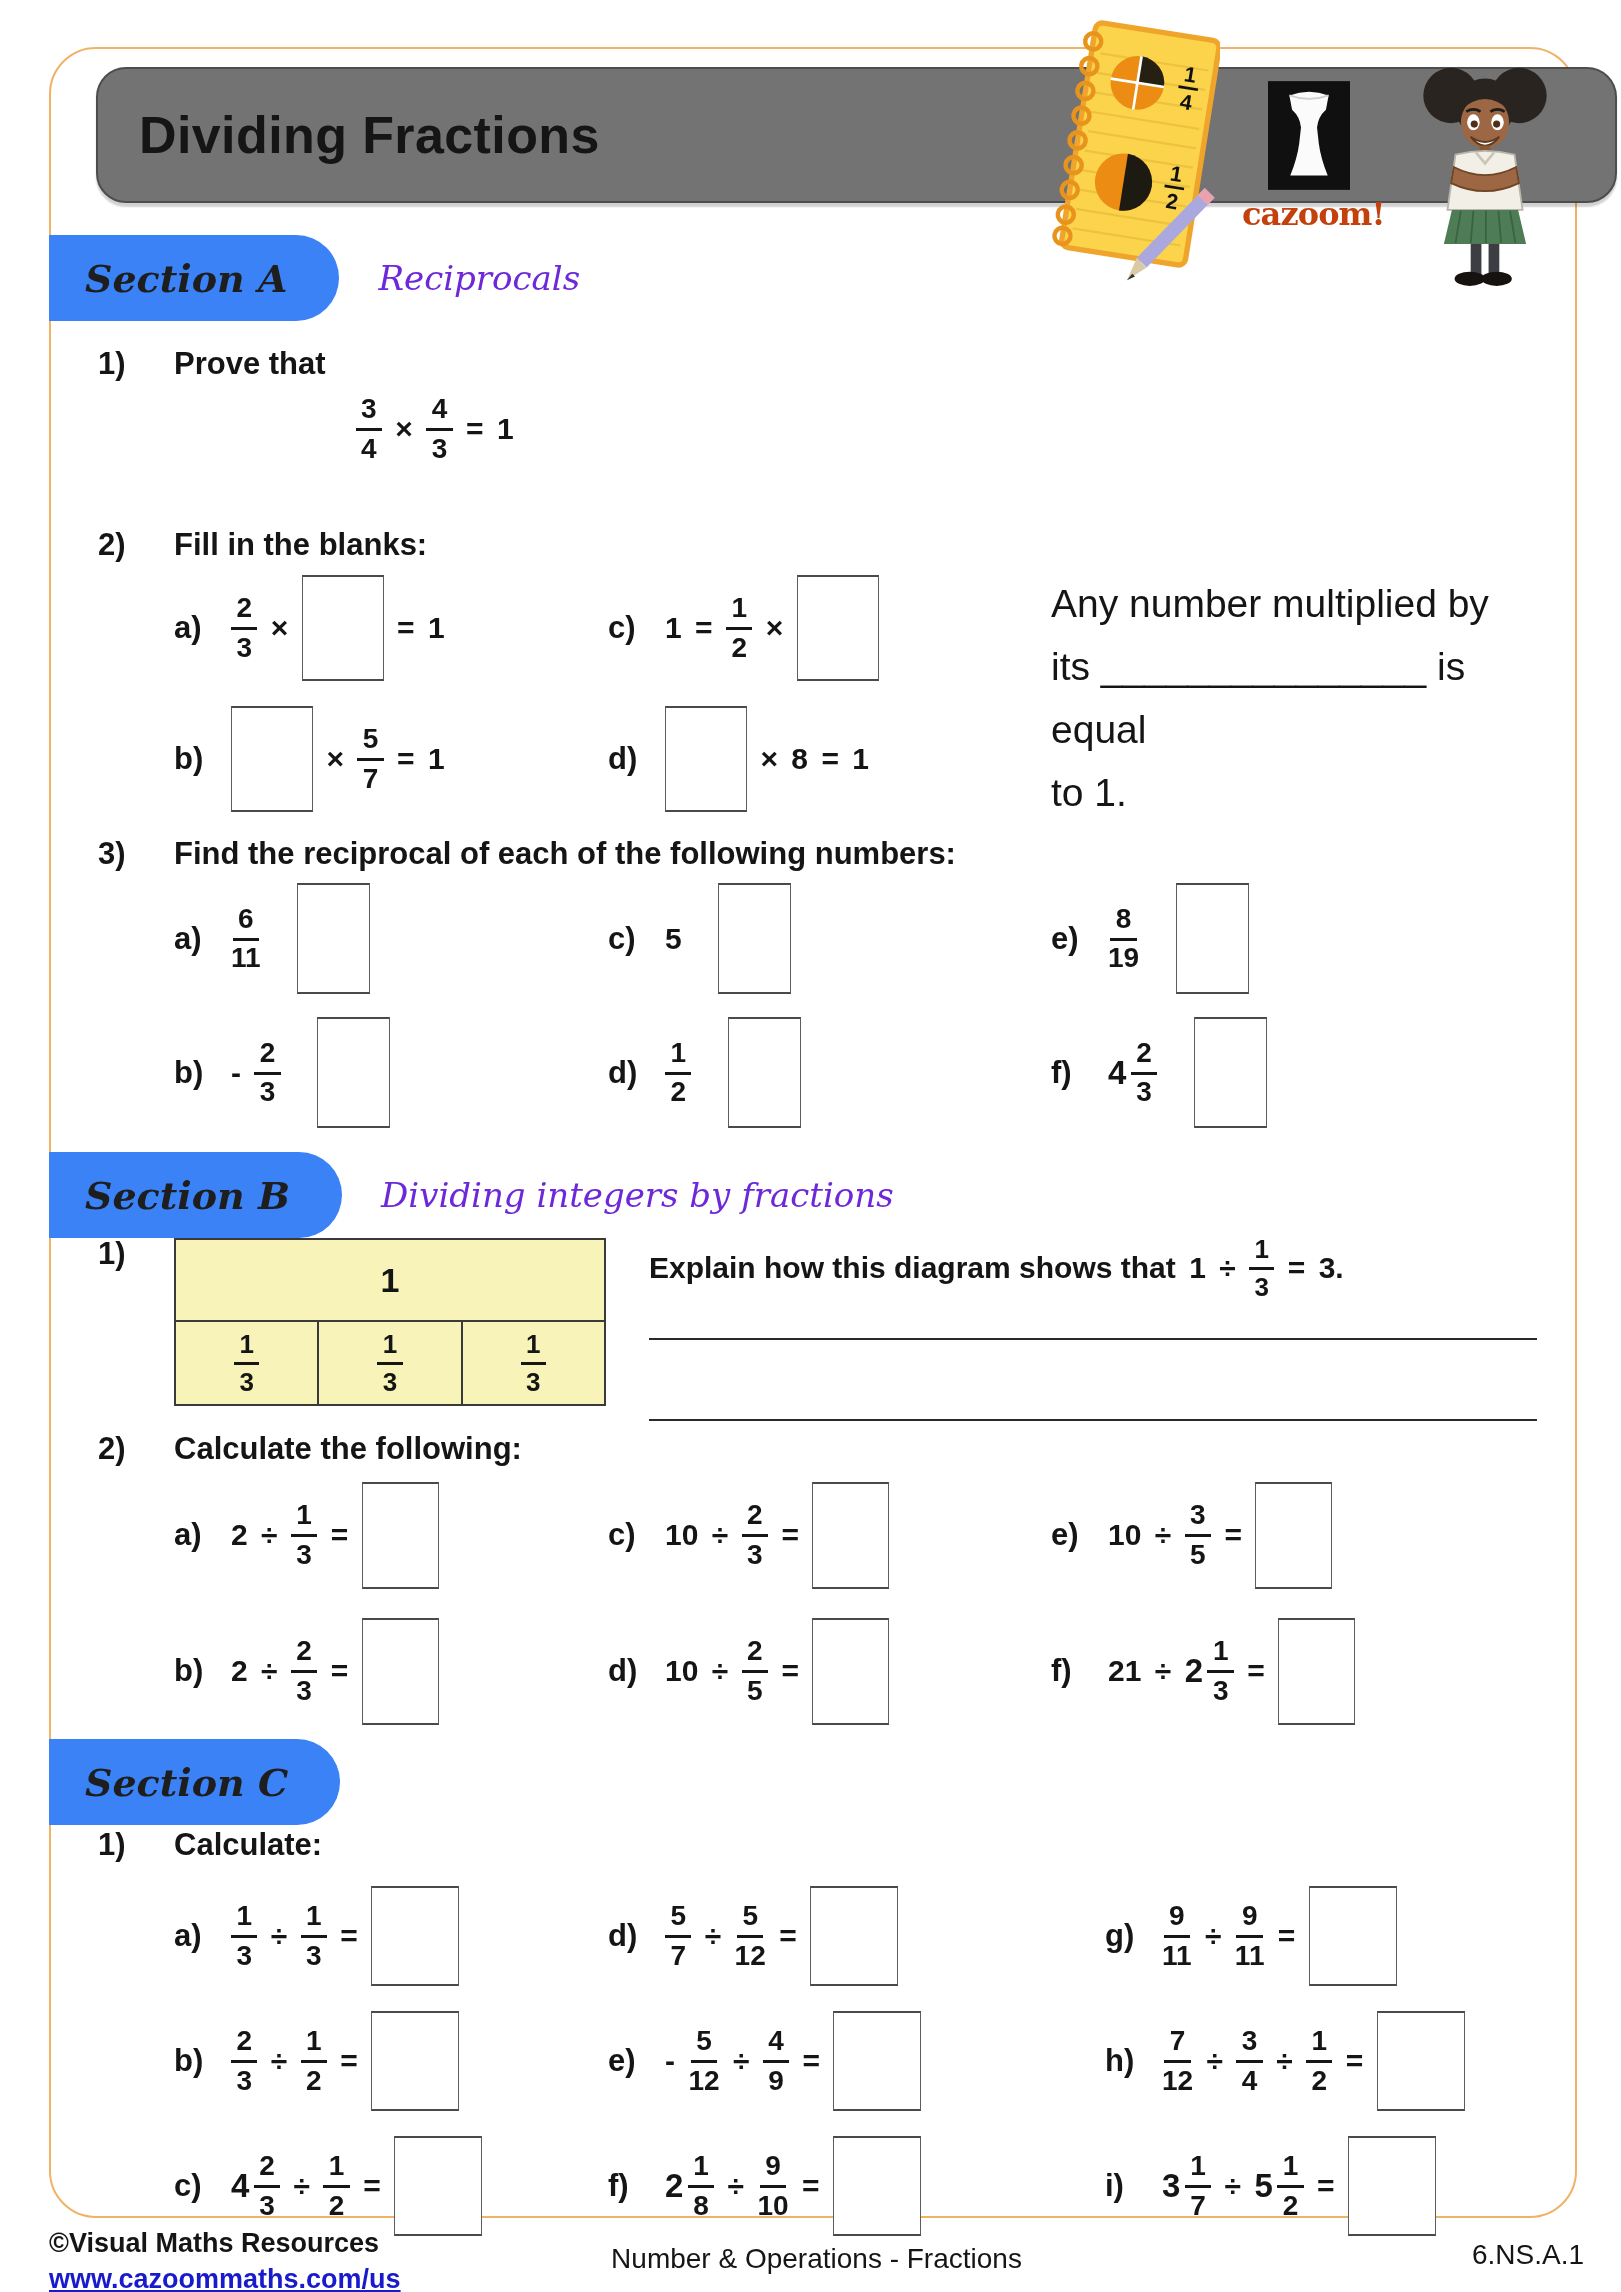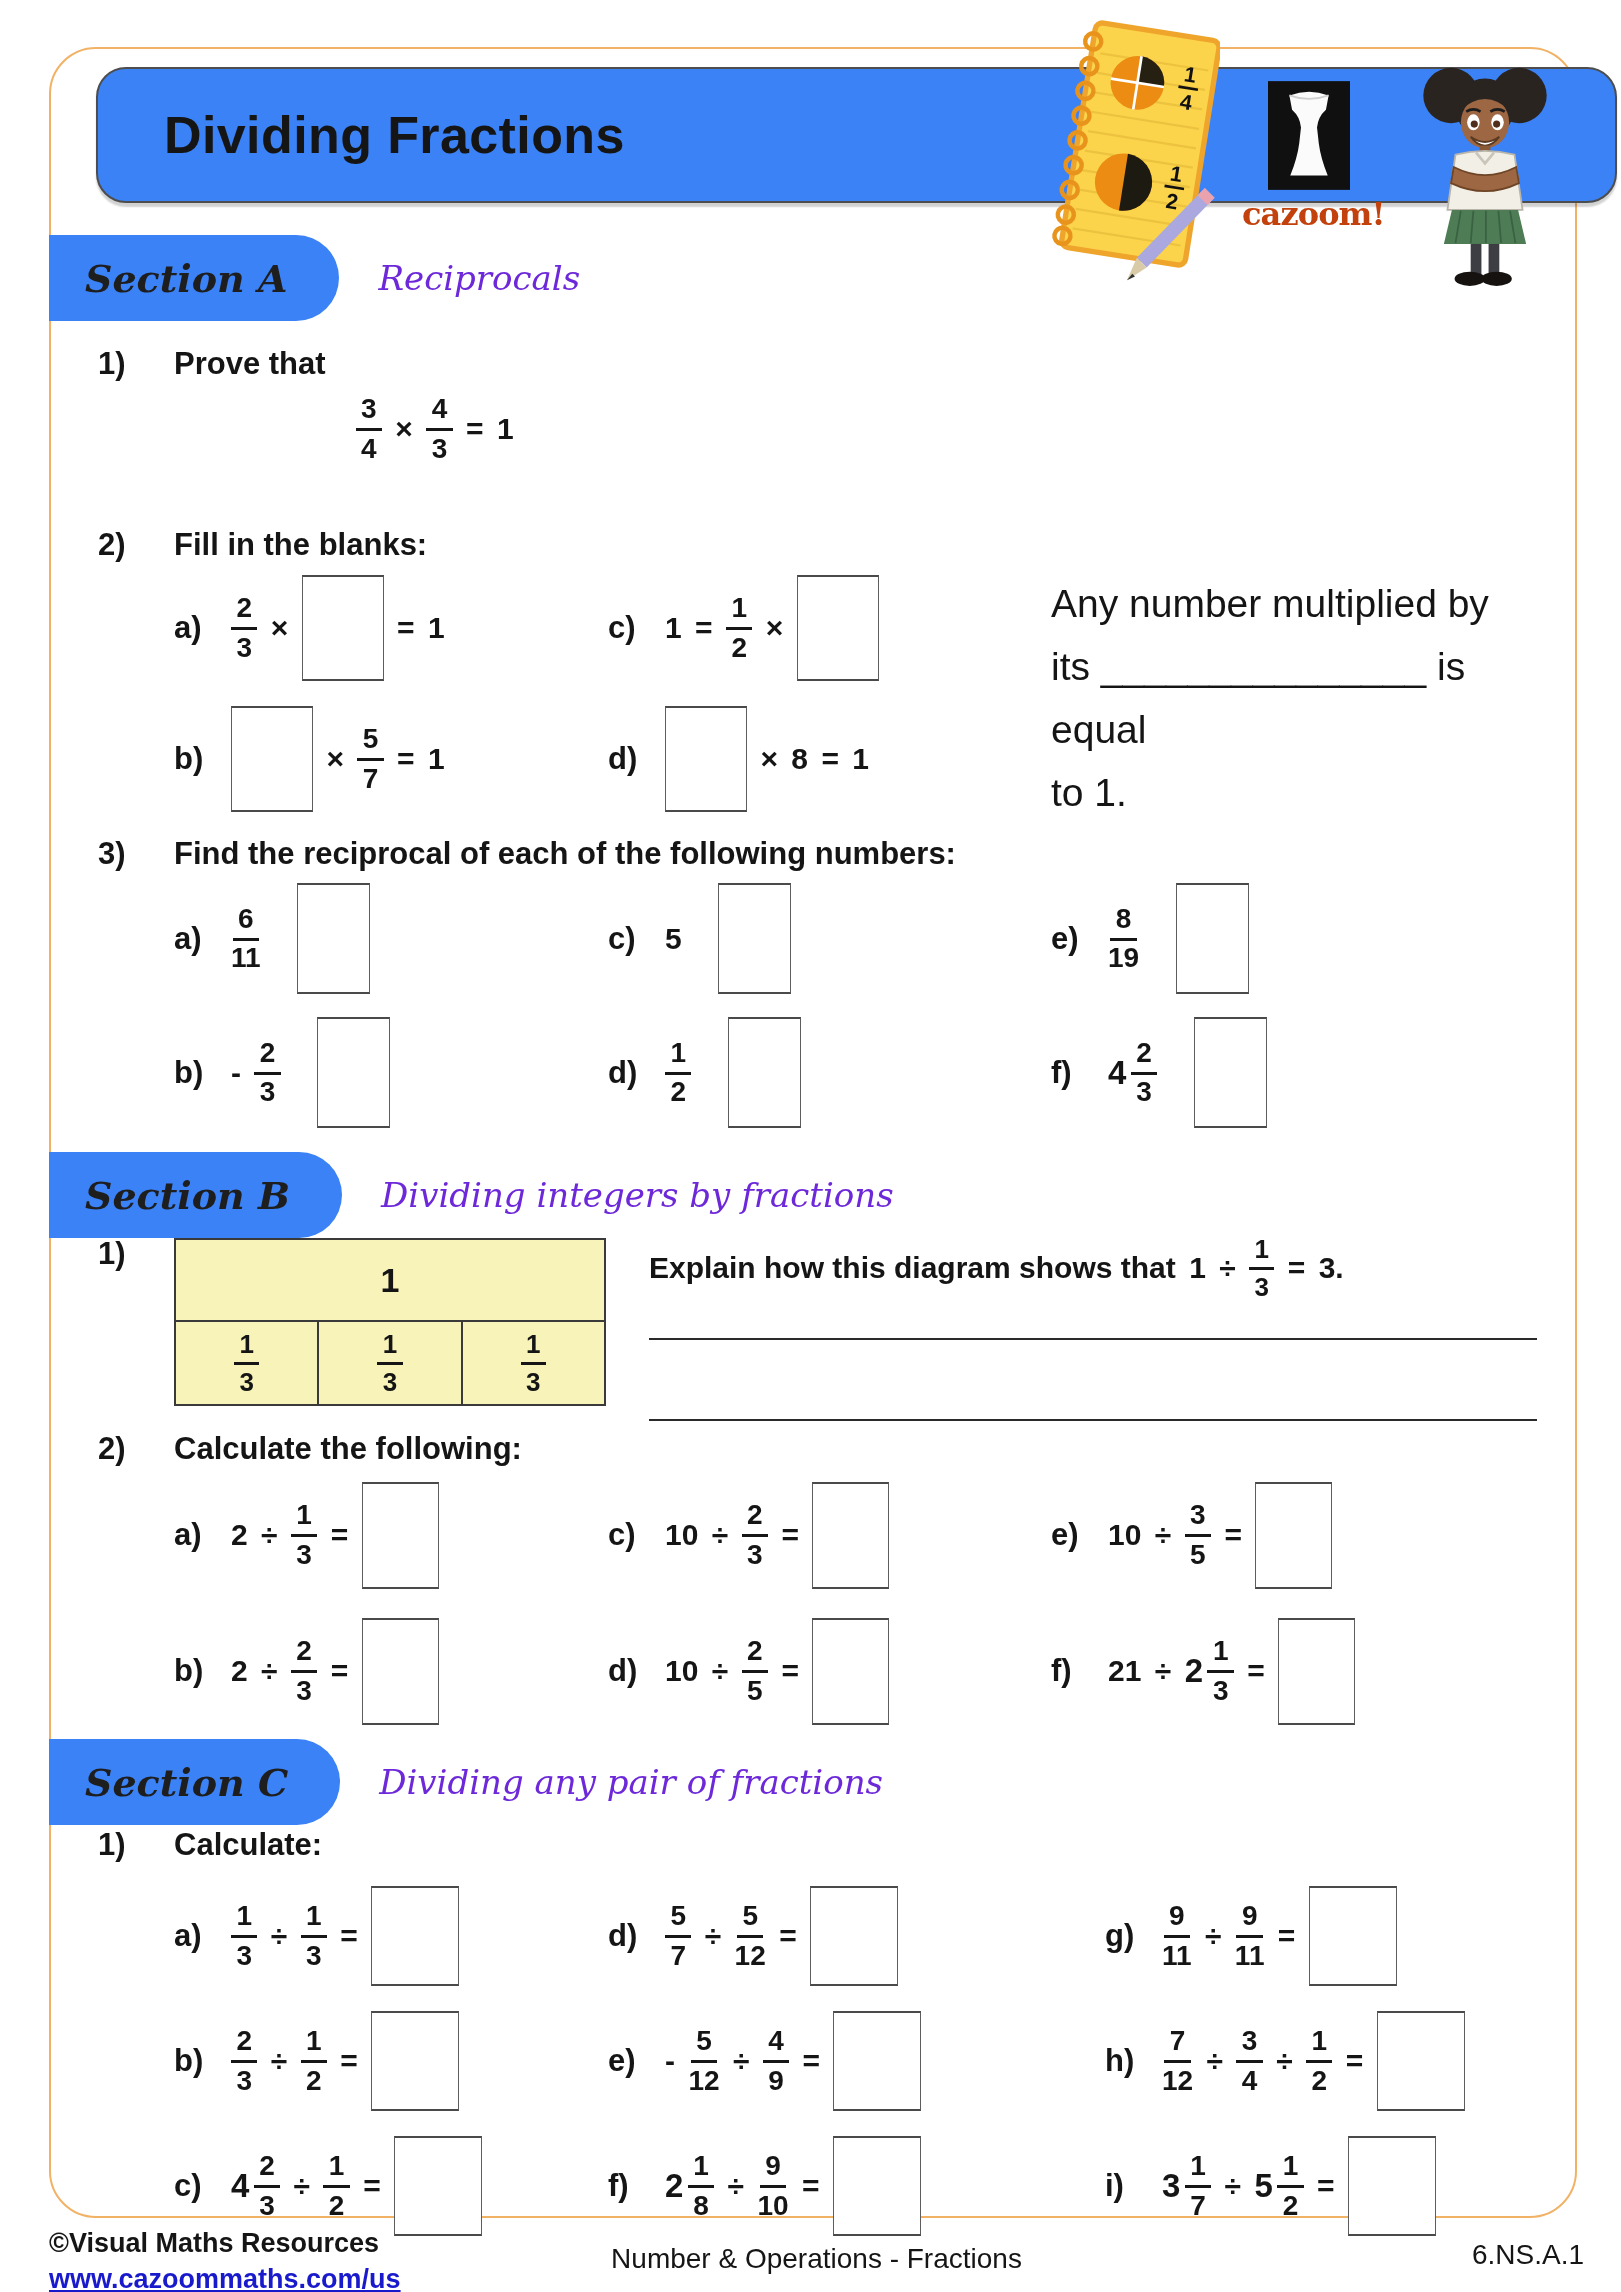--- a/index.html
+++ b/index.html
@@ -7,23 +7,23 @@
   .page { position:relative; width:1622px; height:2293px; background:#ffffff; overflow:hidden; }
 
   .frame { position:absolute; left:49px; top:47px; width:1528px; height:2171px;
            border:2.7px solid #F1B266; border-radius:47px; background:transparent; }
 
   .content { position:absolute; left:49px; top:47px; width:1528px; padding:9px 40px 0 0; }
 
   
   .header { position:relative; height:179px; }
   .title-box { position:absolute; left:47px; top:10.7px; width:1521px; height:136px;
-               background:#3b82f6; border:2.7px solid #4d4d4d; border-radius:30px;
+               background:#737373; border:2.7px solid #4d4d4d; border-radius:30px;
                box-shadow:0 3.6px 1.8px rgba(0,0,0,0.18);
-               display:flex; align-items:center; padding-left:66px; }
+               display:flex; align-items:center; padding-left:41px; }
   .page-title { font-size:52px; font-weight:bold; letter-spacing:0.4px; }
   .notebook { position:absolute; left:1001px; top:-41px; width:170px; height:269px; z-index:3; }
   .logo { position:absolute; left:1193px; top:25px; width:134px; text-align:center; z-index:2; }
   .logo-text { font-family:"DejaVu Serif", serif; font-weight:bold; font-size:32px;
                letter-spacing:-0.9px; margin-top:1.8px; color:#c2410c; }
   .girl { position:absolute; left:1360px; top:0; z-index:2; }
 
   
   .sec-head { display:flex; align-items:center; height:86px; }
   .sec-chip { background:#3b82f6; border-radius:0 43px 43px 0; height:86px;
@@ -498,21 +498,20 @@
             <span class="op">=</span>
             <span class="abox"></span>
           </span>
         </div>
       </div>
 
     <div class="sec-head">
       <div class="sec-chip">
         <span class="sec-label">Section C</span>
       </div>
-      <span class="sec-sub">Dividing any pair of fractions</span>
     </div>
 
     <div class="q mb12">
       <span class="qnum">1)</span>
       <span class="qprompt">Calculate:</span>
     </div>
     <div class="pgrid grid-c1">
         <div class="prob">
           <span class="plabel">a)</span>
           <span class="expr">

